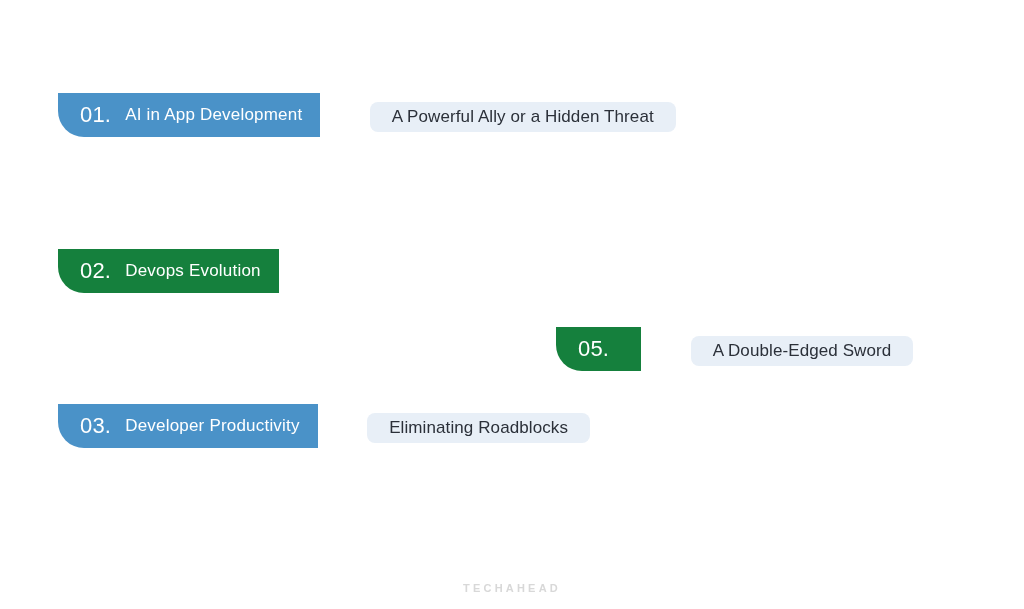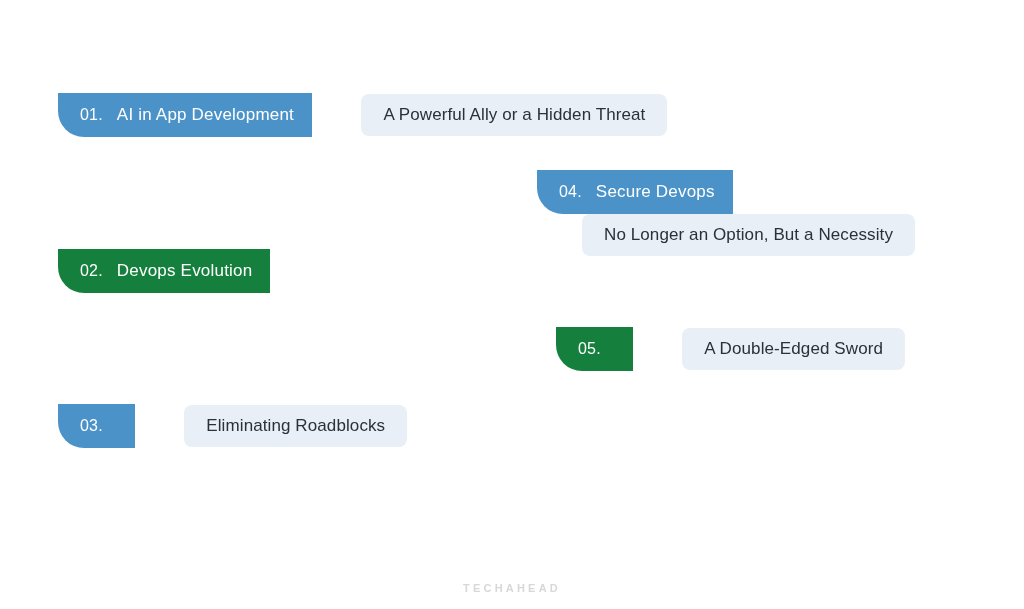--- a/index.html
+++ b/index.html
@@ -33,38 +33,38 @@
     padding: 0 18px 0 22px;
     border-radius: 0 0 0 26px;
     box-sizing: border-box;
     white-space: nowrap;
   }
   .entry-header.shade-light { background: #4a92c8; }
   .entry-header.shade-dark  { background: #15803d; }
 
   .entry-number {
     color: #ffffff;
-    font-size: 16px;
+    font-size: 22px;
     font-weight: 400;
     letter-spacing: 0.2px;
     margin-right: 14px;
   }
   .entry-title {
     color: #ffffff;
     font-size: 17px;
     font-weight: 400;
     letter-spacing: 0.2px;
     text-align: center;
   }
 
   
   .entry-subtitle {
     display: inline-flex;
     align-items: center;
-    height: 42px;
+    height: 30px;
     margin-left: 45px;
     padding: 0 22px;
     border-radius: 8px;
     background: #e8eff7;
     box-sizing: border-box;
     white-space: nowrap;
   }
   .entry-subtitle-text {
     color: #2b3039;
     font-size: 17px;
@@ -105,35 +105,27 @@
   <div class="entry" style="left:58px; top:249px;">
     <div class="entry-header shade-dark">
       <span class="entry-number">02.</span>
       <span class="entry-title">Devops Evolution</span>
     </div>
   </div>
 
   <div class="entry" style="left:58px; top:404px;">
     <div class="entry-header shade-light">
       <span class="entry-number">03.</span>
+      <span class="entry-title">Developer Productivity</span>
     </div>
     <div class="entry-subtitle">
       <span class="entry-subtitle-text">Eliminating Roadblocks</span>
     </div>
   </div>
 
-  <div class="entry" style="left:537px; top:170px;">
-    <div class="entry-header shade-light">
-      <span class="entry-number">04.</span>
-      <span class="entry-title">Secure Devops</span>
-    </div>
-    <div class="entry-subtitle">
-      <span class="entry-subtitle-text">No Longer an Option, But a Necessity</span>
-    </div>
-  </div>
 
   <div class="entry" style="left:556px; top:327px;">
     <div class="entry-header shade-dark">
       <span class="entry-number">05.</span>
     </div>
     <div class="entry-subtitle">
       <span class="entry-subtitle-text">A Double-Edged Sword</span>
     </div>
   </div>
 

